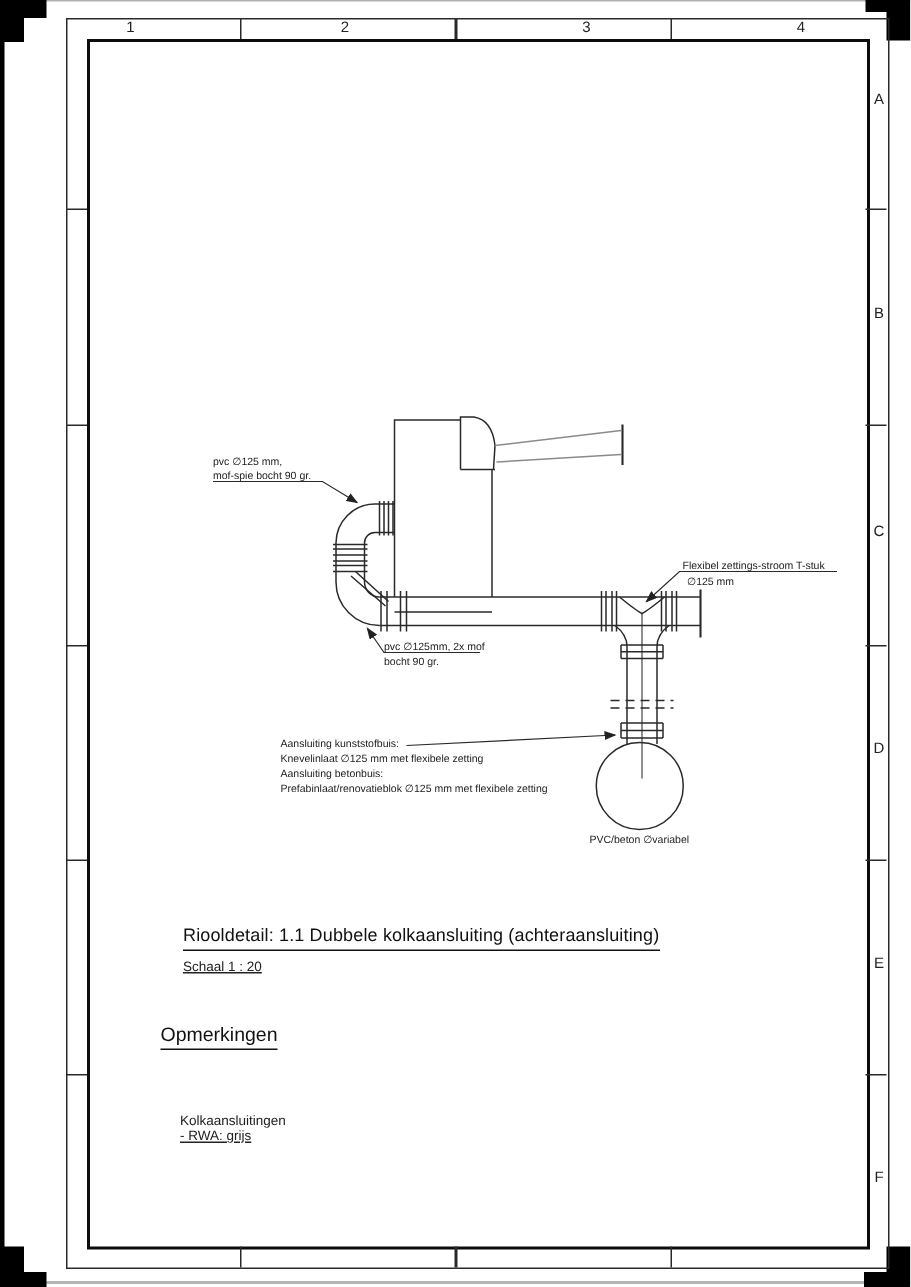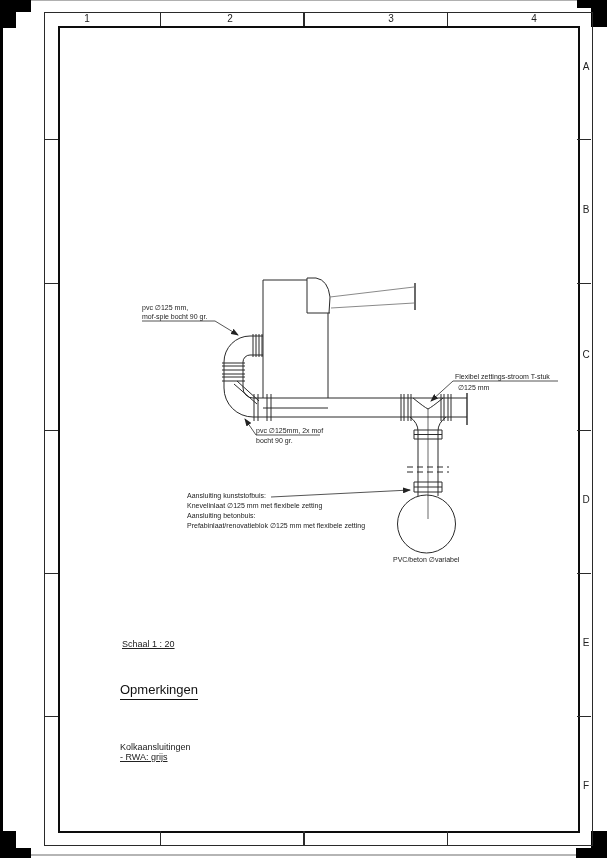--- a/index.html
+++ b/index.html
@@ -16,21 +16,21 @@
   .tick-h{height:1px;background:#2a2a2a;}
   .ruler-num{font-size:10px;color:#222;width:14px;text-align:center;line-height:12px;}
   .ruler-letter{font-size:10px;color:#222;width:12px;text-align:center;line-height:12px;}
   
   .title{
     left:122px;top:616px;font-size:12px;color:#111;letter-spacing:0.1px;
     border-bottom:1px solid #111;padding-bottom:3px;white-space:nowrap;
   }
   .scale{left:122px;top:639px;font-size:9px;color:#222;white-space:nowrap;text-decoration:underline;}
   .notes-heading{
-    left:120px;top:682px;font-size:13px;color:#111;
+    left:107px;top:682px;font-size:13px;color:#111;
     border-bottom:1px solid #111;padding-bottom:2px;white-space:nowrap;text-align:center;
   }
   .note-line{left:120px;font-size:9px;color:#222;white-space:nowrap;}
   svg{position:absolute;left:0;top:0;}
   svg text{font-family:"Liberation Sans",sans-serif;fill:#222;}
   .ann{font-size:7px;}
   .ann-s{font-size:7px;}
 </style>
 </head>
 <body>
@@ -169,19 +169,20 @@
     <text class="ann" x="458" y="390">∅125 mm</text>
 
     <text class="ann" x="187" y="498">Aansluiting kunststofbuis:</text>
     <text class="ann" x="187" y="508">Knevelinlaat ∅125 mm met flexibele zetting</text>
     <text class="ann" x="187" y="518">Aansluiting betonbuis:</text>
     <text class="ann" x="187" y="528">Prefabinlaat/renovatieblok ∅125 mm met flexibele zetting</text>
 
     <text class="ann-s" x="393" y="562">PVC/beton ∅variabel</text>
   </svg>
 
+  <div class="abs title">Riooldetail: 1.1 Dubbele kolkaansluiting (achteraansluiting)</div>
   <div class="abs scale">Schaal 1 : 20</div>
 
   <div class="abs notes-heading">Opmerkingen</div>
   <div class="abs note-line" style="top:742px;">Kolkaansluitingen</div>
   <div class="abs note-line" style="top:752px;text-decoration:underline;">- RWA: grijs</div>
 
 </div>
 
 </body></html>

